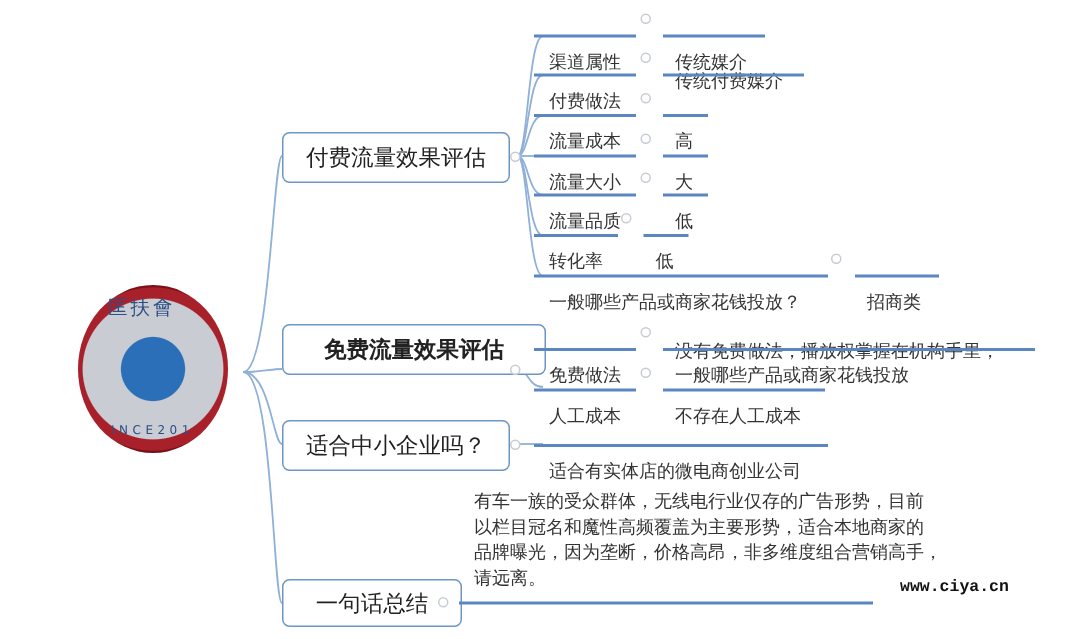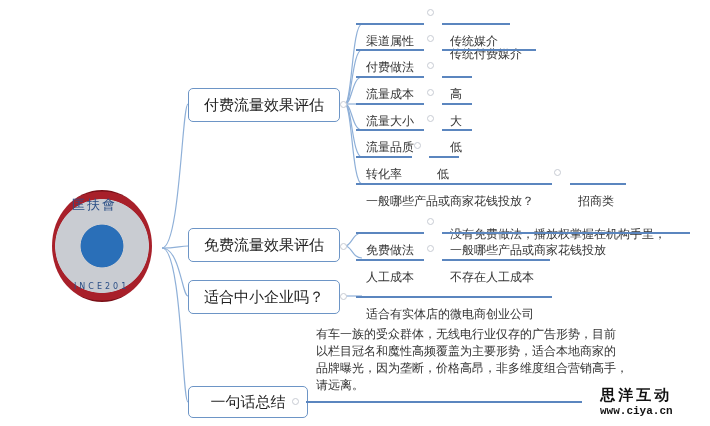--- a/index.html
+++ b/index.html
@@ -54,21 +54,21 @@
 
 <div class="logo">
   <div class="logo-ring"></div>
   <div class="logo-top">匡扶會</div>
   <div class="logo-bottom">INCE201</div>
 </div>
 
 <div class="node" style="left:188px;top:88px;width:152px;height:34px;">付费流量效果评估</div>
 <div class="dot" style="left:340px;top:101px;"></div>
 
-<div class="node" style="left:188px;top:228px;width:152px;height:34px;">免费流量效果评估</div>
+<div class="node" style="left:188px;top:216px;width:176px;height:34px;font-weight:bold;">免费流量效果评估</div>
 <div class="dot" style="left:340px;top:243px;"></div>
 
 <div class="node" style="left:188px;top:280px;width:152px;height:34px;font-family:Liberation Serif, serif;">适合中小企业吗？</div>
 <div class="dot" style="left:340px;top:293px;"></div>
 
 <div class="node" style="left:188px;top:386px;width:120px;height:32px;">一句话总结</div>
 <div class="dot" style="left:292px;top:398px;"></div>
 
 <div class="leaf" style="left:366px;top:5px;">渠道属性</div>
 <div class="dot" style="left:427px;top:9px;"></div>
@@ -128,15 +128,14 @@
 <div class="leaf" style="left:366px;top:278px;">适合有实体店的微电商创业公司</div>
 <div class="ul" style="left:356px;top:296px;width:196px;"></div>
 
 <div class="para">有车一族的受众群体，无线电行业仅存的广告形势，目前
 以栏目冠名和魔性高频覆盖为主要形势，适合本地商家的
 品牌曝光，因为垄断，价格高昂，非多维度组合营销高手，
 请远离。</div>
 <div class="ul" style="left:306px;top:401px;width:276px;"></div>
 
 <div class="watermark">
-  <div class="wm1">思洋互动</div>
   <div class="wm2">www.ciya.cn</div>
 </div>
 
 </body></html>

